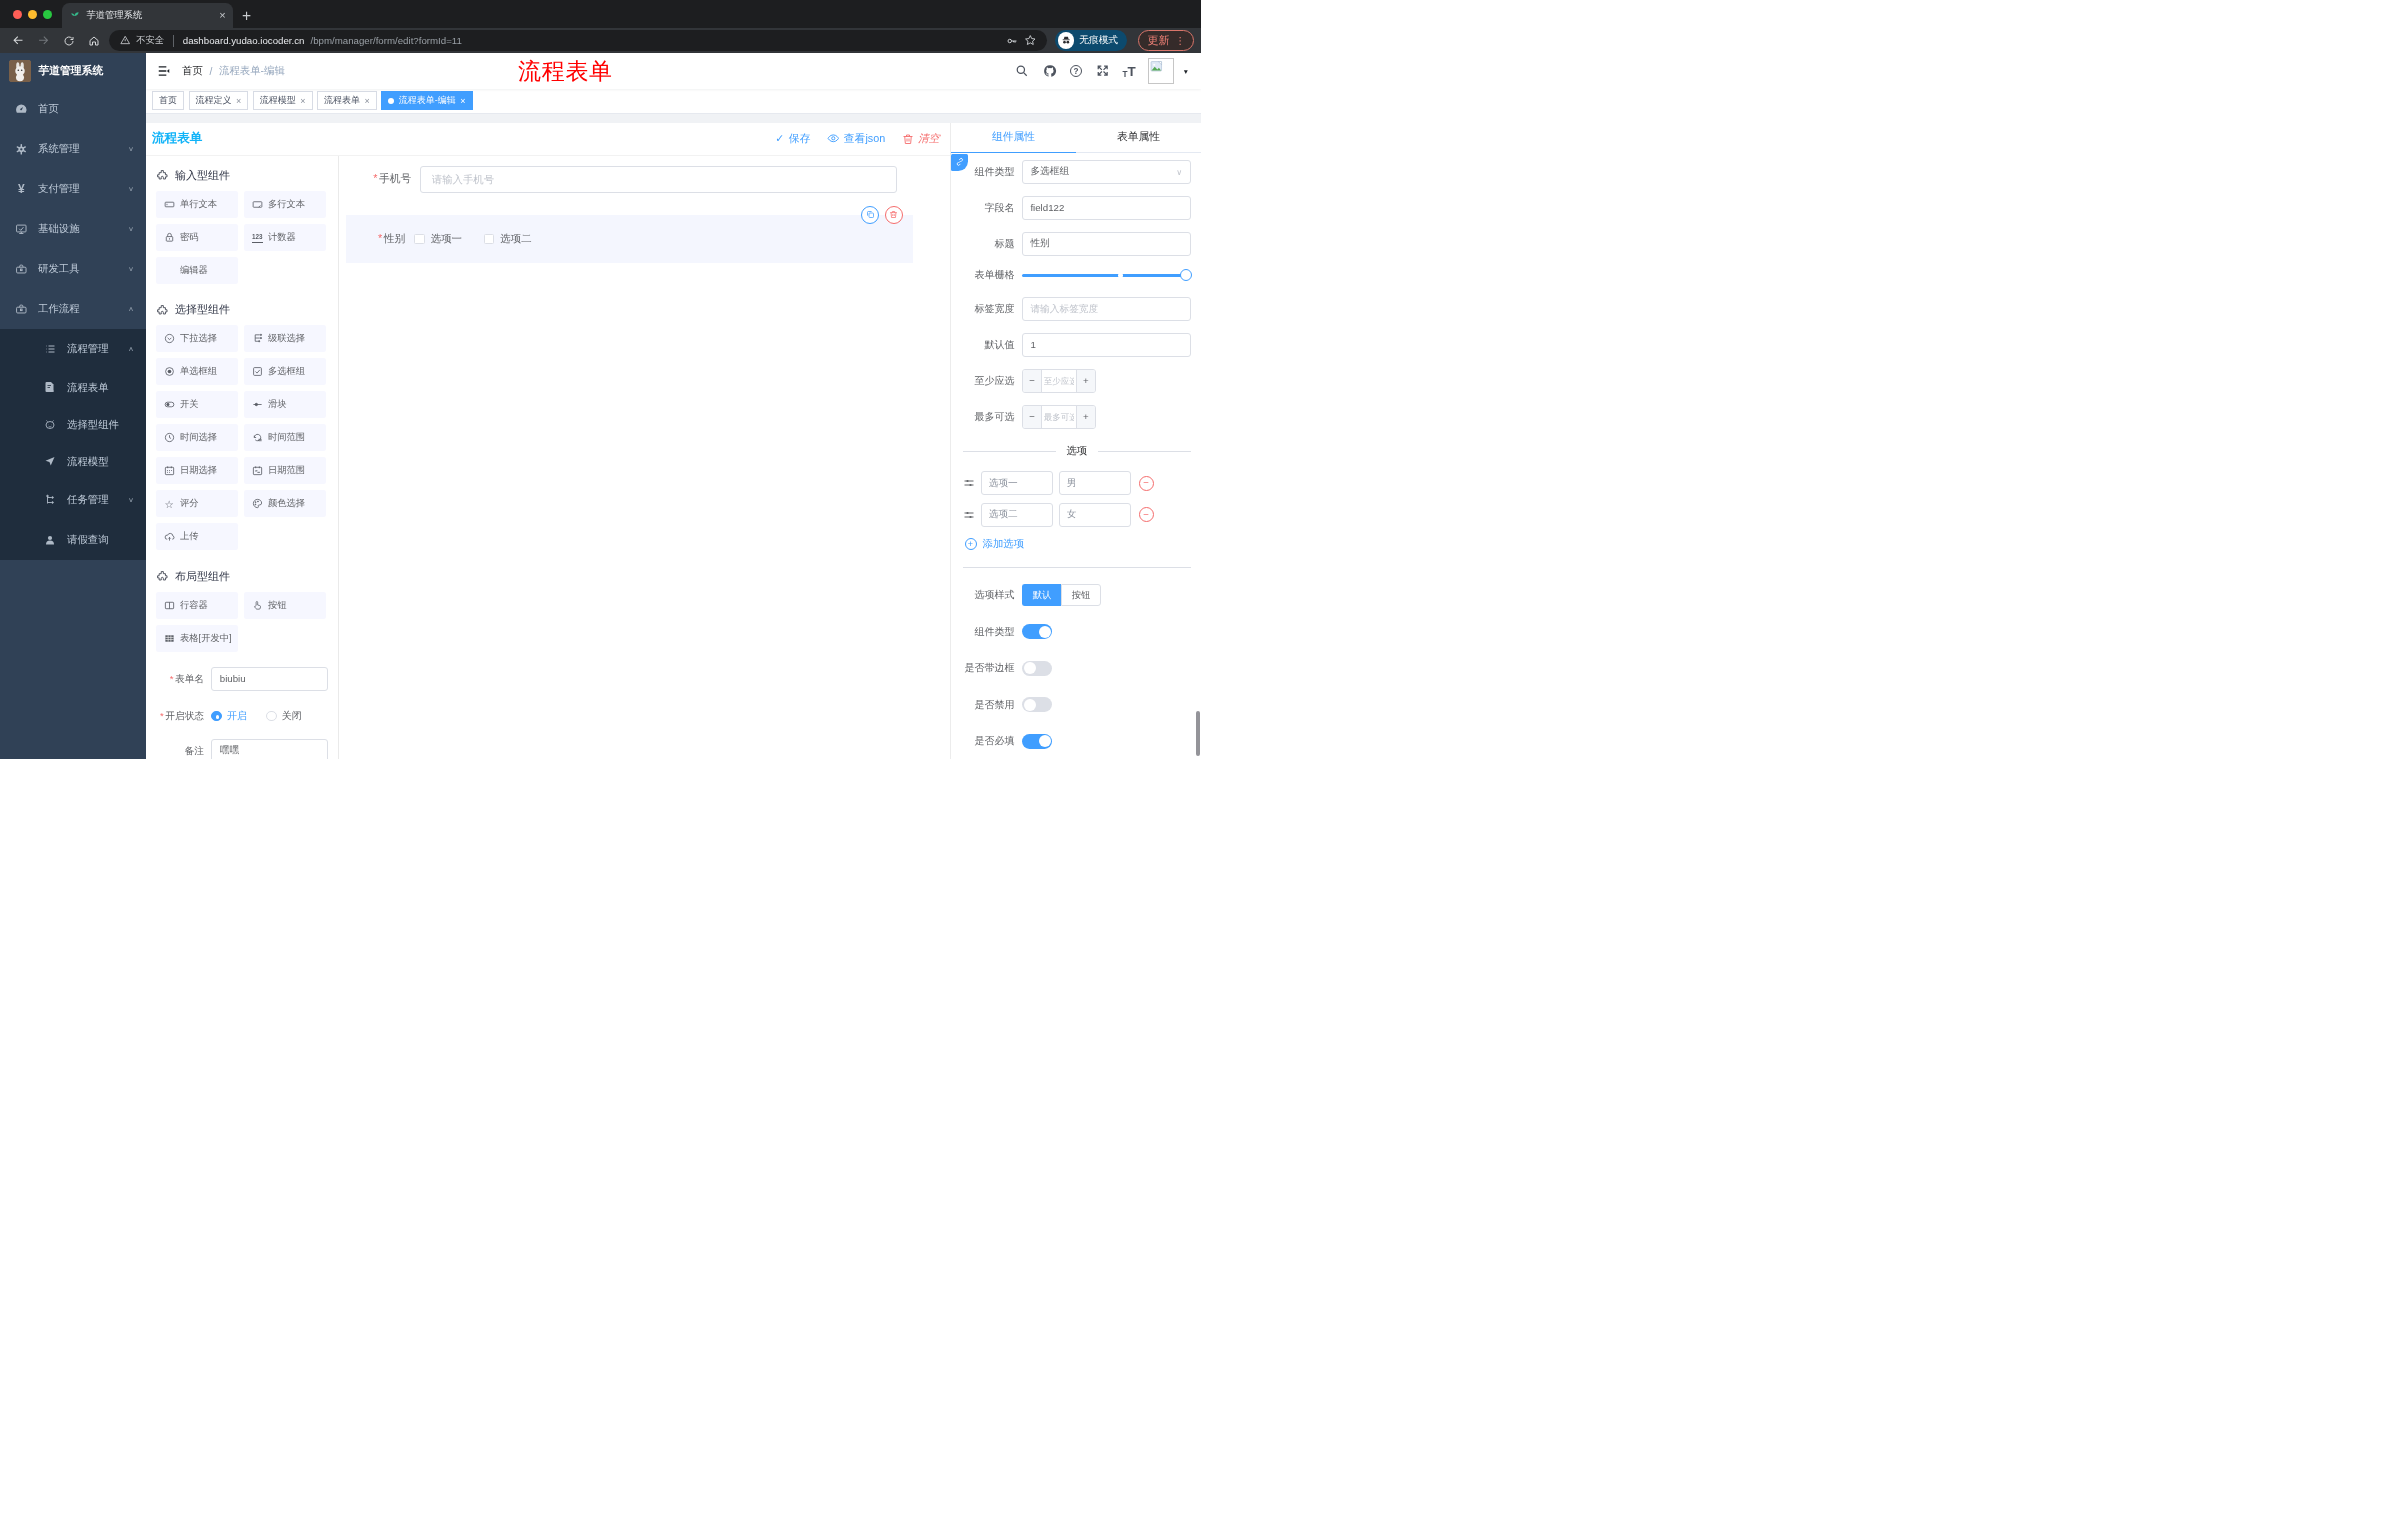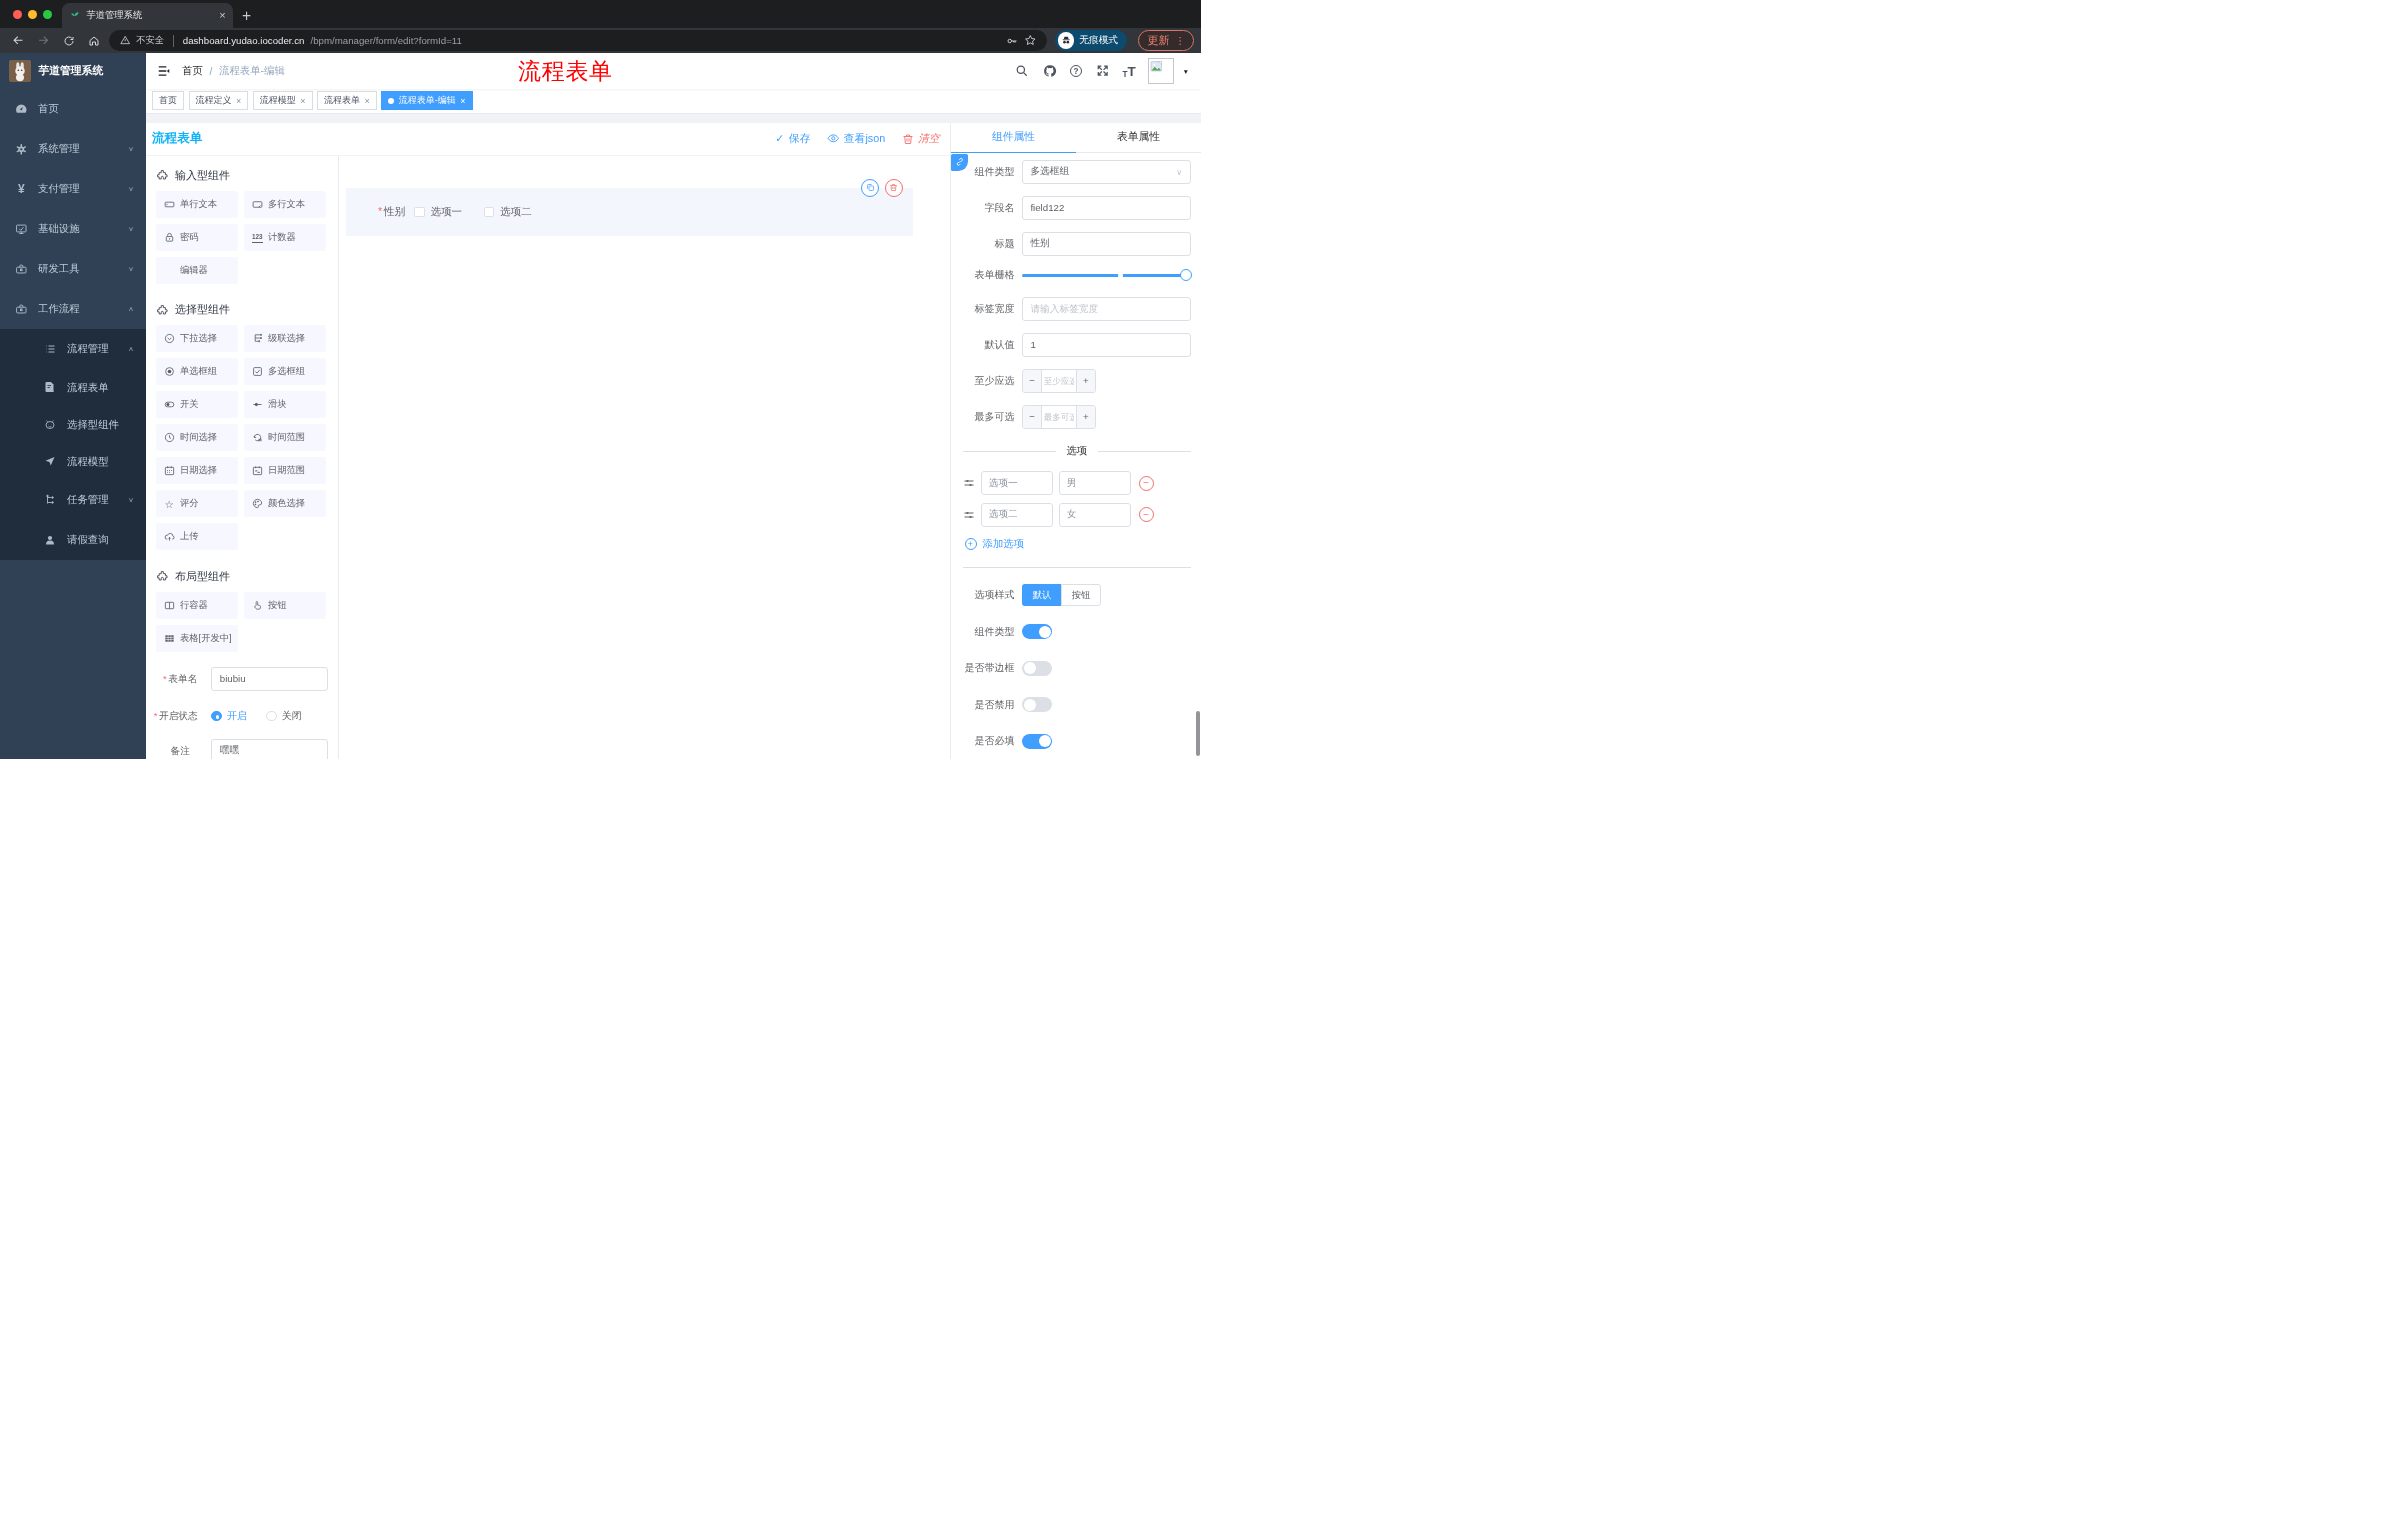--- a/index.html
+++ b/index.html
@@ -95,21 +95,21 @@
   .sechead svg { color:#4a4f5a; }
   .cgrid { display:flex; flex-wrap:wrap; gap:6px; }
   .citem { width:82px; height:27px; background:#f6f7ff; border-radius:2.2px; display:flex; align-items:center; gap:5.2px; padding:0 4.5px 0 7.4px; font-size:9.3px; color:#606266; cursor:grab; }
   .citem .ci { width:11px; height:11px; flex:0 0 11px; color:#5a5e66; display:flex; align-items:center; justify-content:center; }
   .ci.num { font-size:6.3px; font-weight:bold; letter-spacing:0; border-bottom:0.7px solid #5a5e66; line-height:1.1; }
   .ci.star { font-size:10.4px; }
   .secgap { height:10.4px; }
 
   .lform { margin-top:15px; }
   .lfrow { display:flex; align-items:flex-start; margin-bottom:13.4px; }
-  .lflabel { width:55px; text-align:center; font-size:9.7px; color:#606266; padding-right:7.4px; line-height:24px; white-space:nowrap; }
+  .lflabel { width:55px; text-align:right; font-size:9.7px; color:#606266; padding-right:7.4px; line-height:24px; white-space:nowrap; }
   .req { color:#f56c6c; margin-right:1.5px; }
   .inp { height:24px; border:0.7px solid #dcdfe6; border-radius:3px; padding:0 7.4px; font-size:9.7px; color:#606266; width:100%; outline:none; background:#fff; font-family:inherit; }
   .inp::placeholder { color:#c0c4cc; }
   .lfctl { flex:1; }
   .radios { display:flex; align-items:center; gap:19.3px; height:24px; }
   .radio { display:flex; align-items:center; gap:5.2px; font-size:10px; color:#606266; }
   .rdot { width:10.4px; height:10.4px; border-radius:50%; border:0.7px solid #dcdfe6; background:#fff; }
   .rdot.on { background:#409eff; border-color:#409eff; position:relative; }
   .rdot.on::after { content:""; position:absolute; left:3.3px; top:3.3px; width:3.7px; height:3.7px; border-radius:50%; background:#fff; }
   .radio.on { color:#409eff; }
@@ -738,20 +738,24 @@
                   <div class="lflabel">备注</div>
                   <div class="lfctl" style="position:relative">
                     <textarea class="txtarea" style="">嘿嘿</textarea>
                     
                   </div>
                 </div>
               </div>
             </div>
 
             <div class="canvas">
+              <div class="cvrow">
+                <div class="cvlabel"><span class="req">*</span><span>手机号</span></div>
+                <input class="cvinput" placeholder="请输入手机号" style="">
+              </div>
               <div class="selblock">
                 <span class="actcirc copy">
                     <svg width="9" height="9" viewBox="0 0 24 24" fill="none" stroke="currentColor" stroke-width="2">
                       <rect x="8" y="8" width="12" height="12" rx="2"></rect>
                       <path d="M4 15V6a2 2 0 0 1 2-2h9"></path>
                     </svg>
                   </span>
                 <span class="actcirc del">
                     <svg width="9" height="9" viewBox="0 0 24 24" fill="none" stroke="currentColor" stroke-width="2">
                       <path d="M3 7h18M9 7V4h6v3M5.5 7l1.2 13h10.6L18.5 7"></path>

